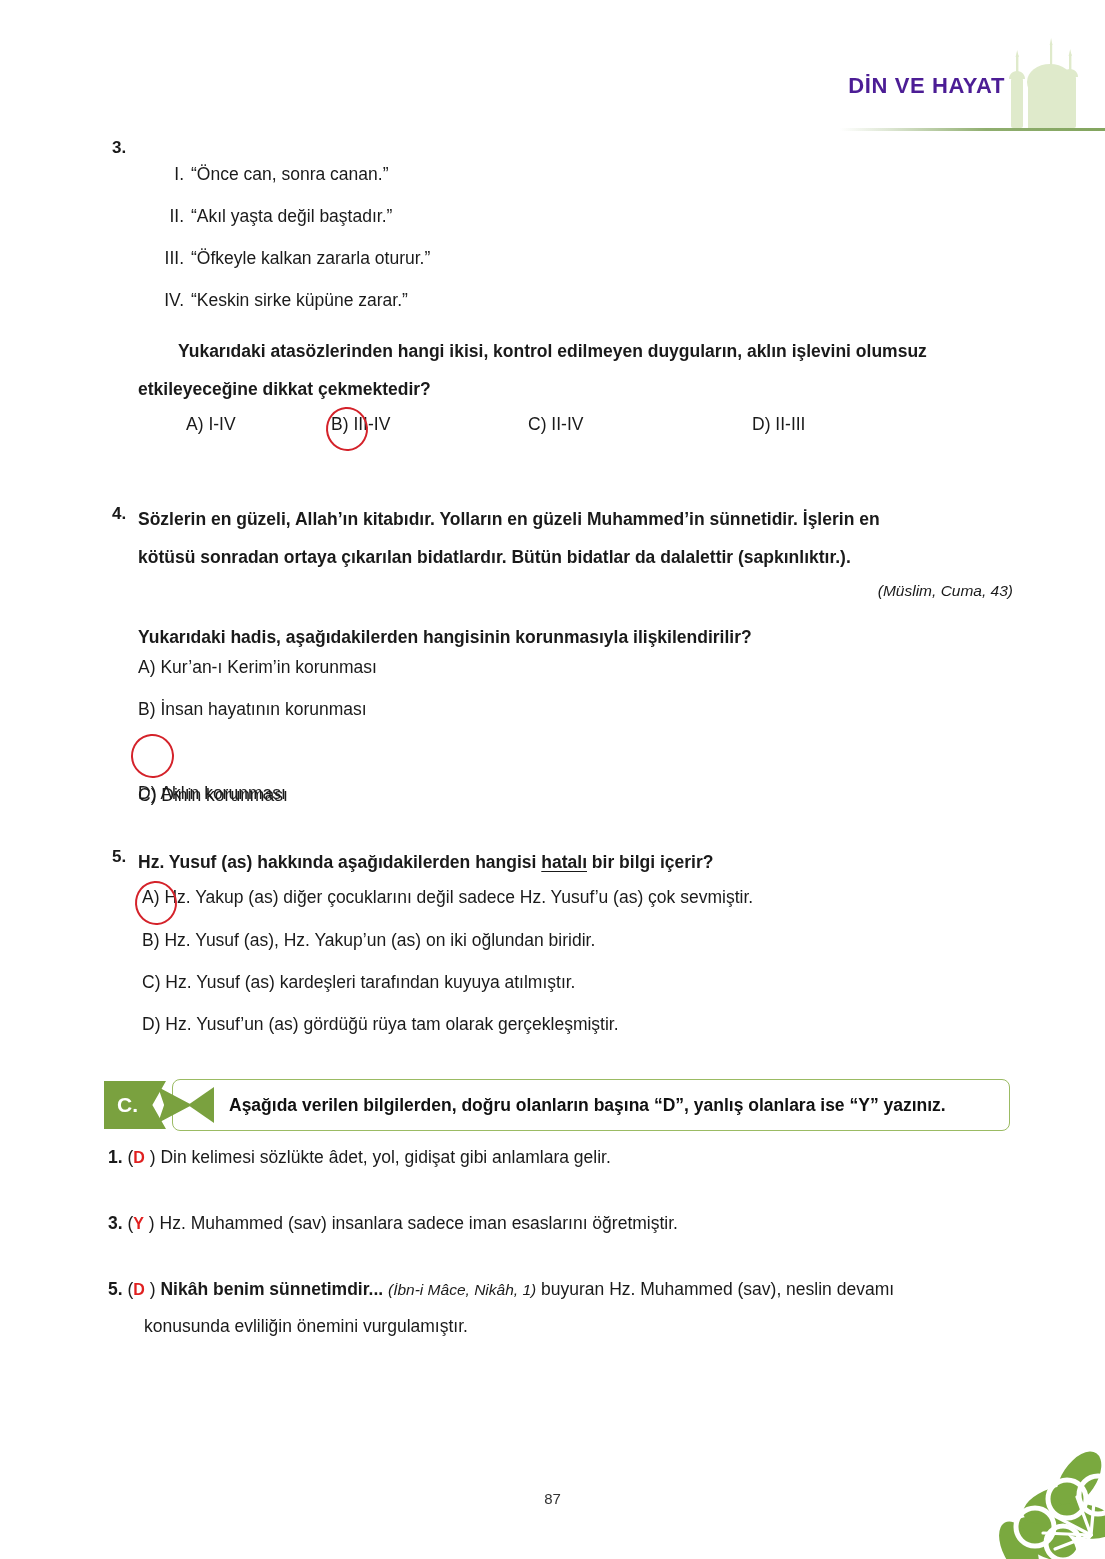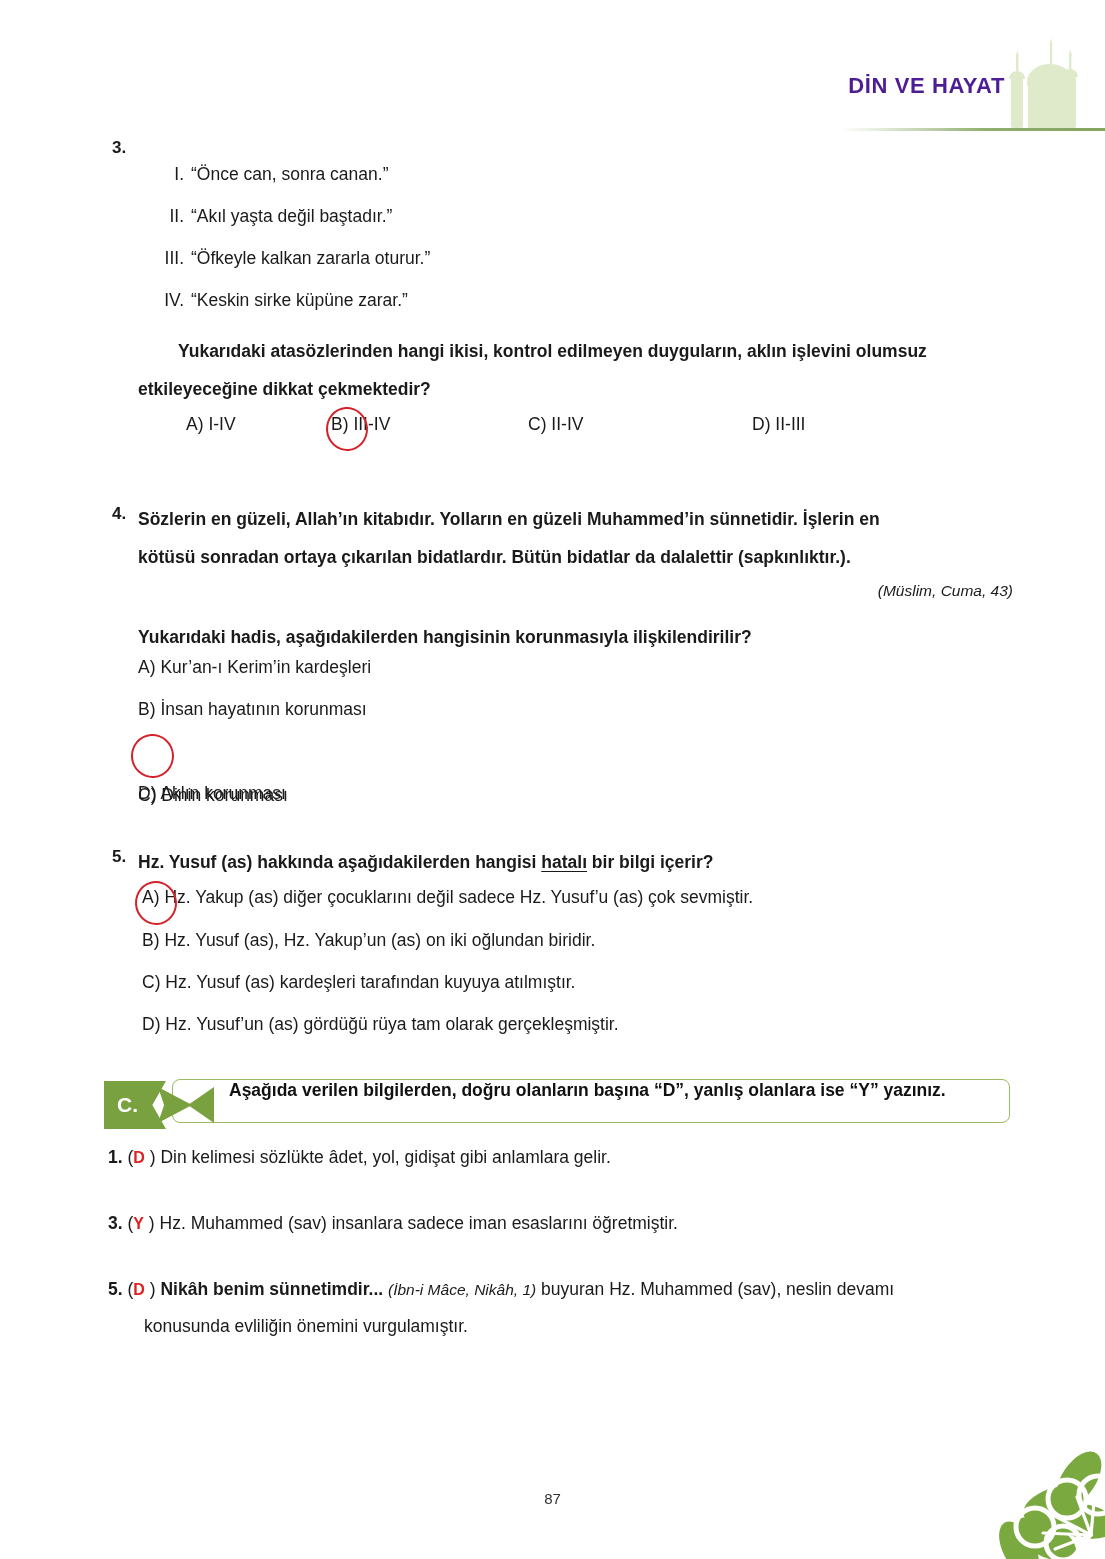--- a/index.html
+++ b/index.html
@@ -155,26 +155,26 @@
     height: 36px;
     background: #7aa13f;
     -webkit-clip-path: polygon(100% 0, 100% 100%, 0 50%);
     clip-path: polygon(100% 0, 100% 100%, 0 50%);
   }
   .banner-box {
     position: absolute;
     left: 68px;
     top: 0;
     right: 0;
-    height: 44px;
+    height: 52px;
     border: 1.6px solid #9bbb63;
     border-radius: 8px;
     box-sizing: border-box;
     display: flex;
-    align-items: flex-start;
+    align-items: center;
     padding-left: 56px;
   }
   .banner-text {
     font-size: 17.5px;
     font-weight: bold;
     color: #111;
     white-space: nowrap;
   }
 
   
@@ -294,21 +294,21 @@
 
   <div class="opt-line stem" style="left:138px; top:0px;">Sözlerin en güzeli, Allah’ın kitabıdır. Yolların en güzeli Muhammed’in sünnetidir. İşlerin  en</div>
   <div class="opt-line stem" style="left:138px; top:38px;">kötüsü sonradan ortaya çıkarılan bidatlardır. Bütün bidatlar da dalalettir (sapkınlıktır.).</div>
 
   <div class="source-ref" style="right:92px; top:82px;margin-left:44px;">(Müslim, Cuma, 43)</div>
 
   <div class="opt-line stem" style="left:138px; top:118px;">Yukarıdaki hadis, aşağıdakilerden hangisinin korunmasıyla ilişkilendirilir?</div>
 
   <div class="opt-line" style="left:138px; top:157px;">
     <span>A)</span>
-    <span>Kur’an-ı Kerim’in kardeşleri</span>
+    <span>Kur’an-ı Kerim’in korunması</span>
   </div>
   <div class="opt-line" style="left:138px; top:199px;">
     <span>B)</span>
     <span>İnsan hayatının korunması</span>
   </div>
   <div class="opt-line" style="left:138px; top:241px;margin-top:44px;">
     <span>C)</span>
     <span>Dinin korunması</span>
   </div>
   <div class="opt-line" style="left:138px; top:283px;text-align:right;">

